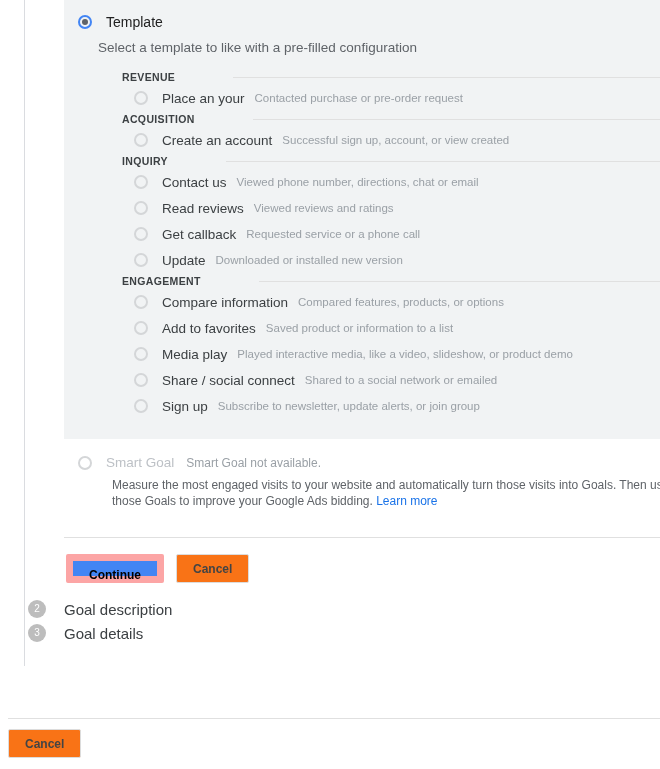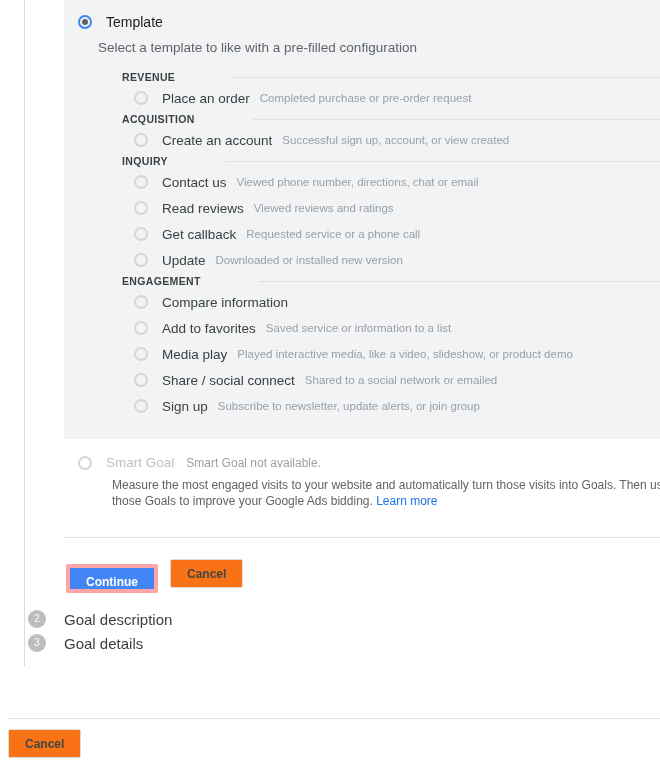--- a/index.html
+++ b/index.html
@@ -187,24 +187,23 @@
     border-radius: 2px;
     padding: 0 16px;
     height: 29px;
     line-height: 29px;
     box-sizing: border-box;
     cursor: pointer;
     text-align: center;
   }
   .btn-primary {
     background: #4285f4;
-    color: #ffffff;
-    border: 4px solid #fca5a5;
+    color: #000000;
+    border: 7px solid #fca5a5;
     min-width: 72px;
-    margin-top: 10px;
   }
   .btn-secondary {
     background: #f97316;
     color: #444444;
     border: 1px solid #dcdcdc;
     margin-left: 12px;
     min-width: 66px;
   }
 
   
@@ -265,22 +264,22 @@
 
     <div class="groups">
 
       <div class="group">
         <div class="group-header">
           <span class="group-title">REVENUE</span>
           <span class="group-rule"></span>
         </div>
         <div class="option">
           <span class="radio faint"></span>
-          <span class="opt-label">Place an order</span>
-          <span class="opt-desc">Completed purchase or pre-order request</span>
+          <span class="opt-label">Place an your</span>
+          <span class="opt-desc">Contacted purchase or pre-order request</span>
         </div>
       </div>
 
       <div class="group">
         <div class="group-header">
           <span class="group-title">ACQUISITION</span>
           <span class="group-rule"></span>
         </div>
         <div class="option">
           <span class="radio faint"></span>
@@ -317,25 +316,26 @@
       </div>
 
       <div class="group">
         <div class="group-header">
           <span class="group-title">ENGAGEMENT</span>
           <span class="group-rule"></span>
         </div>
         <div class="option">
           <span class="radio faint"></span>
           <span class="opt-label">Compare information</span>
+          <span class="opt-desc">Compared features, products, or options</span>
         </div>
         <div class="option">
           <span class="radio faint"></span>
           <span class="opt-label">Add to favorites</span>
-          <span class="opt-desc">Saved service or information to a list</span>
+          <span class="opt-desc">Saved product or information to a list</span>
         </div>
         <div class="option">
           <span class="radio faint"></span>
           <span class="opt-label">Media play</span>
           <span class="opt-desc">Played interactive media, like a video, slideshow, or product demo</span>
         </div>
         <div class="option">
           <span class="radio faint"></span>
           <span class="opt-label">Share / social connect</span>
           <span class="opt-desc">Shared to a social network or emailed</span>

